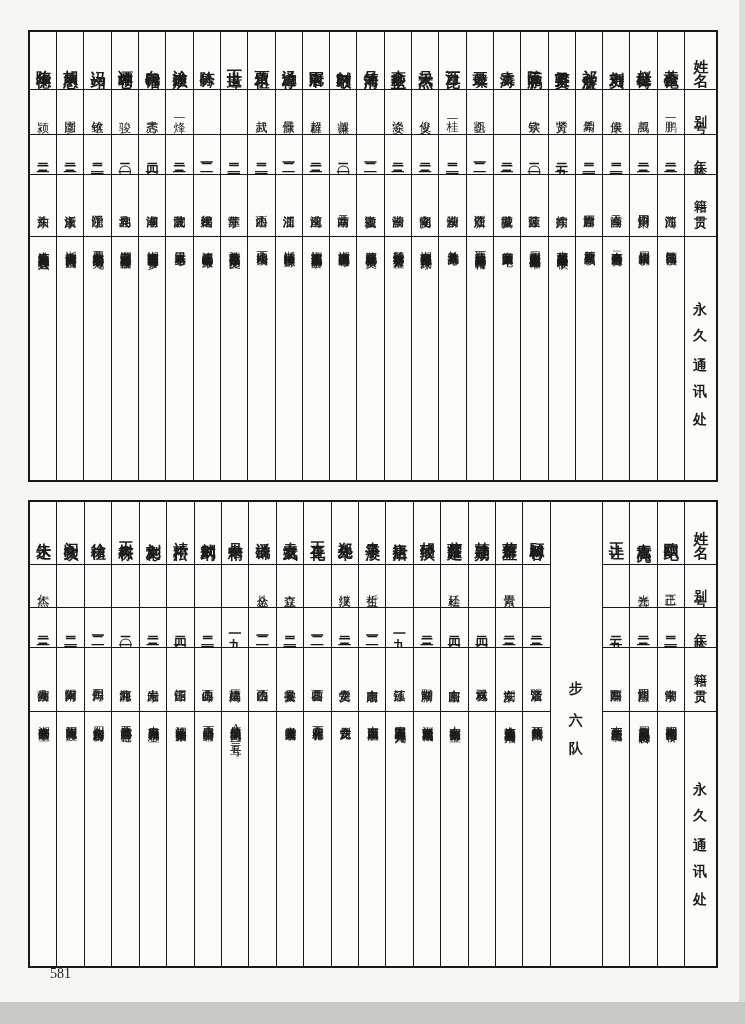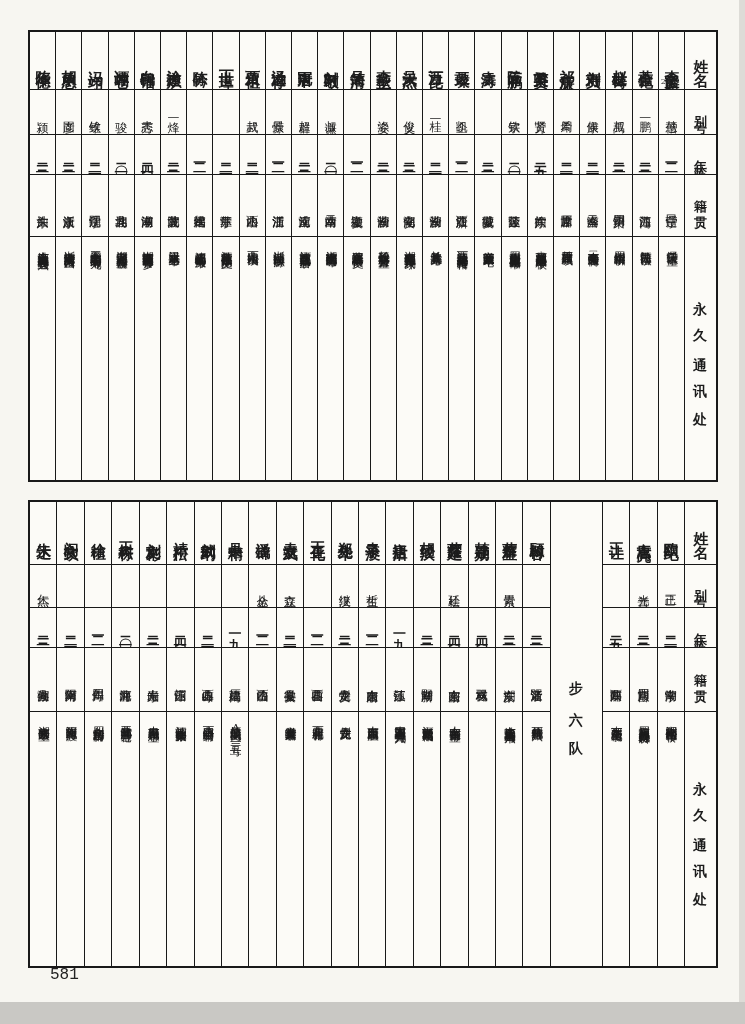--- a/index.html
+++ b/index.html
@@ -71,22 +71,22 @@
   .hdr-col .age-c .v{font-size:13px;letter-spacing:5px;}
   .hdr-col .native-c .v{font-size:13px;letter-spacing:16px;}
   .hdr-col .addr-c{align-items:center;padding-top:0;}
   .hdr-col .addr-c .v{font-size:14px;letter-spacing:28px;}
   .divider-label{
     font-size:14px;font-weight:600;letter-spacing:30px;
     padding-top:168px;
   }
   .page-number{
     position:absolute;left:50px;top:966px;
-    font-size:16px;color:#222;
-    font-family:Liberation Mono, monospace;
+    font-size:14px;color:#222;
+    font-family:Liberation Serif, serif;
   }
 </style>
 </head>
 <body>
 
 <div class="scan">
   <div class="roster" id="table-top">
       <div class="col hdr-col">
         <div class="cell name-c">
           <span class="v">姓名</span>
@@ -99,38 +99,20 @@
         </div>
         <div class="cell native-c">
           <span class="v">籍贯</span>
         </div>
         <div class="cell addr-c">
           <span class="v">永久通讯处</span>
         </div>
       </div>
       <div class="col">
         <div class="cell name-c">
-          <span class="v">李宝麟</span>
-          <span class="annot">24</span>
-        </div>
-        <div class="cell alias-c">
-          <span class="v">慧僧</span>
-        </div>
-        <div class="cell age-c">
-          <span class="v">二一</span>
-        </div>
-        <div class="cell native-c">
-          <span class="v">辽宁营口</span>
-        </div>
-        <div class="cell addr-c">
-          <span class="v">辽宁营口天德堂</span>
-        </div>
-      </div>
-      <div class="col">
-        <div class="cell name-c">
           <span class="v">黄金铠</span>
         </div>
         <div class="cell alias-c">
           <span class="v">一鹏</span>
         </div>
         <div class="cell age-c">
           <span class="v">二三</span>
         </div>
         <div class="cell native-c">
           <span class="v">江苏海门</span>

